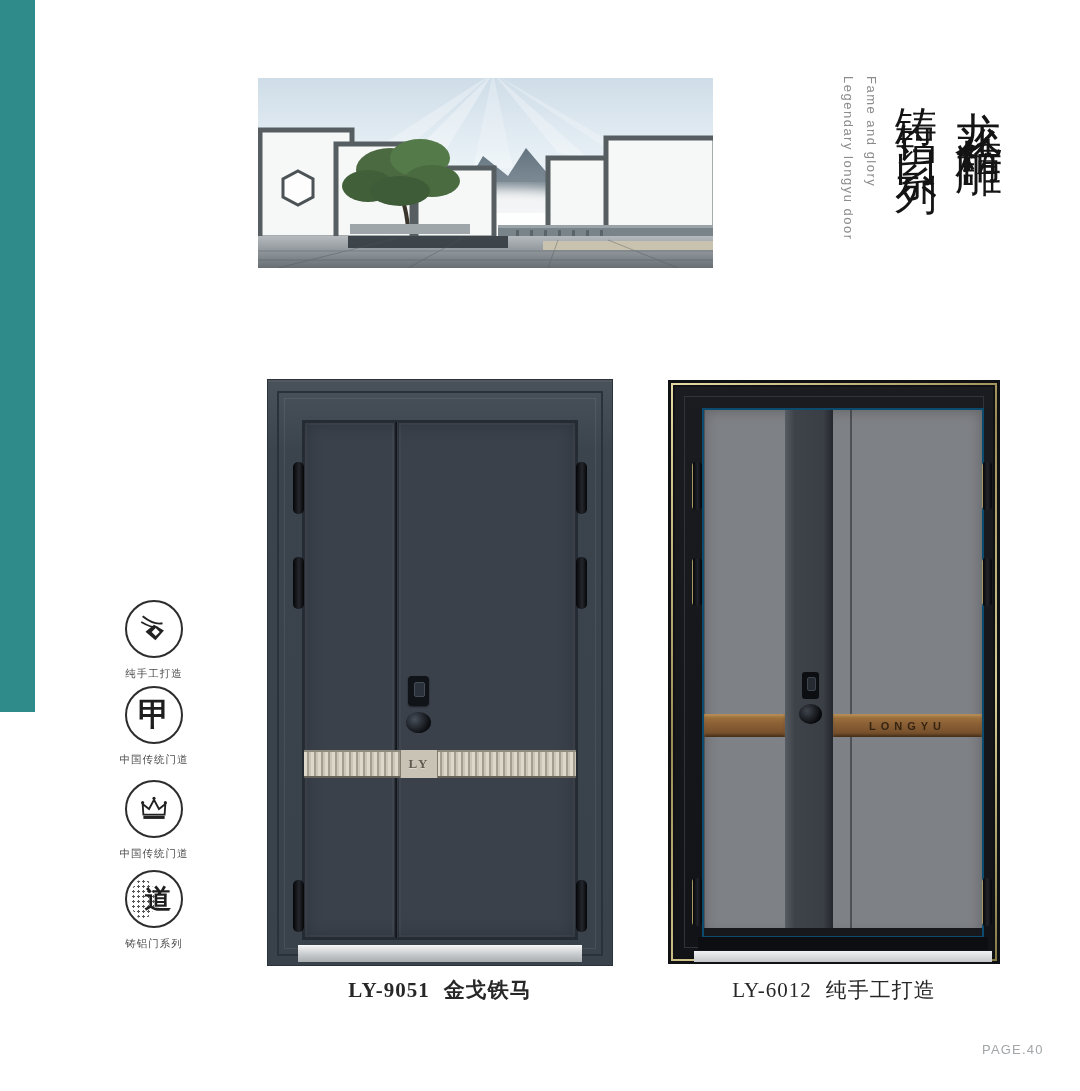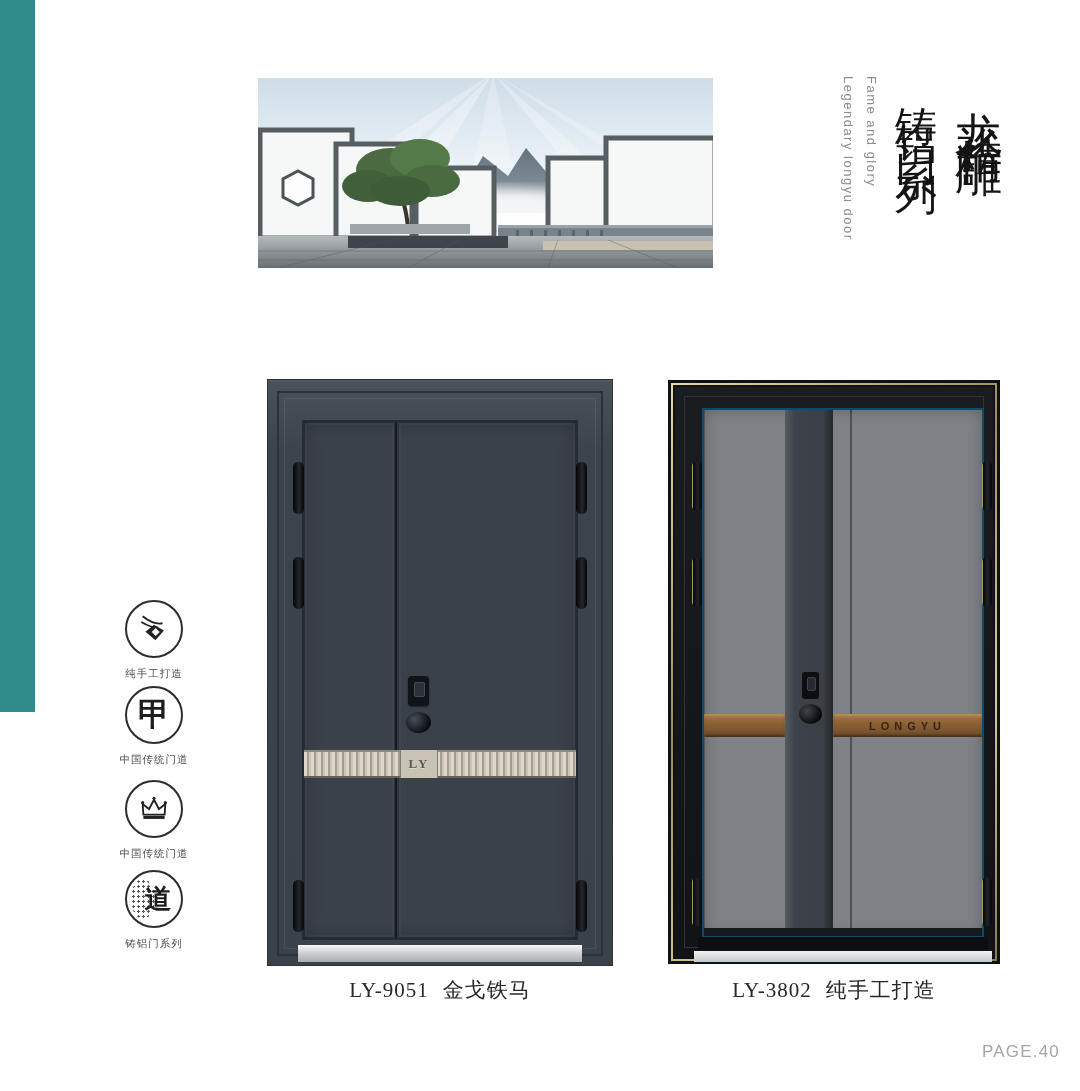--- a/index.html
+++ b/index.html
@@ -90,24 +90,24 @@
   .d2-lock-knob{position:absolute;left:95px;top:294px;width:23px;height:20px;border-radius:50%;
                background:radial-gradient(circle at 35% 35%,#3f454d,#08090c 70%);}
   .d2-bottom-rail{position:absolute;left:30px;right:12px;bottom:14px;height:13px;background:#0d0e11;}
   .d2-threshold{position:absolute;left:26px;right:8px;bottom:2px;height:11px;
                 background:linear-gradient(180deg,#f0f1f2,#c5c8ca);}
 
   
   .caption{position:absolute;top:976px;text-align:center;
            font-family:"Liberation Serif","DejaVu Serif",serif;font-size:21px;color:#272727;letter-spacing:1px;}
   .caption .model{margin-right:14px;}
-  .cap1{left:268px;width:344px;}
+  .cap1{left:268px;width:344px;font-weight:bold;}
   .cap2{left:668px;width:332px;}
 
-  .page-label{position:absolute;left:982px;top:1042px;font-size:17px;color:#a2a6a9;letter-spacing:1.2px;}
+  .page-label{position:absolute;left:982px;top:1042px;font-size:13px;color:#a2a6a9;letter-spacing:1.2px;}
 </style>
 </head>
 <body>
 
 <div class="teal-bar"></div>
 
 <div class="hero">
   <svg width="455" height="190" viewBox="0 0 455 190">
     <defs>
       <linearGradient id="sky" x1="0" y1="0" x2="0" y2="1">
@@ -278,16 +278,16 @@
   <div class="d2-hinge" style="right:8px;top:178px"></div>
   <div class="d2-hinge" style="right:8px;top:498px"></div>
   <div class="d2-bottom-rail"></div>
   <div class="d2-threshold"></div>
 </div>
 
 <div class="caption cap1">
   <span class="model">LY-9051</span><span>金戈铁马</span>
 </div>
 <div class="caption cap2">
-  <span class="model">LY-3802</span><span>纯手工打造</span>
+  <span class="model">LY-6012</span><span>纯手工打造</span>
 </div>
 
 <div class="page-label">PAGE.40</div>
 
 </body></html>

